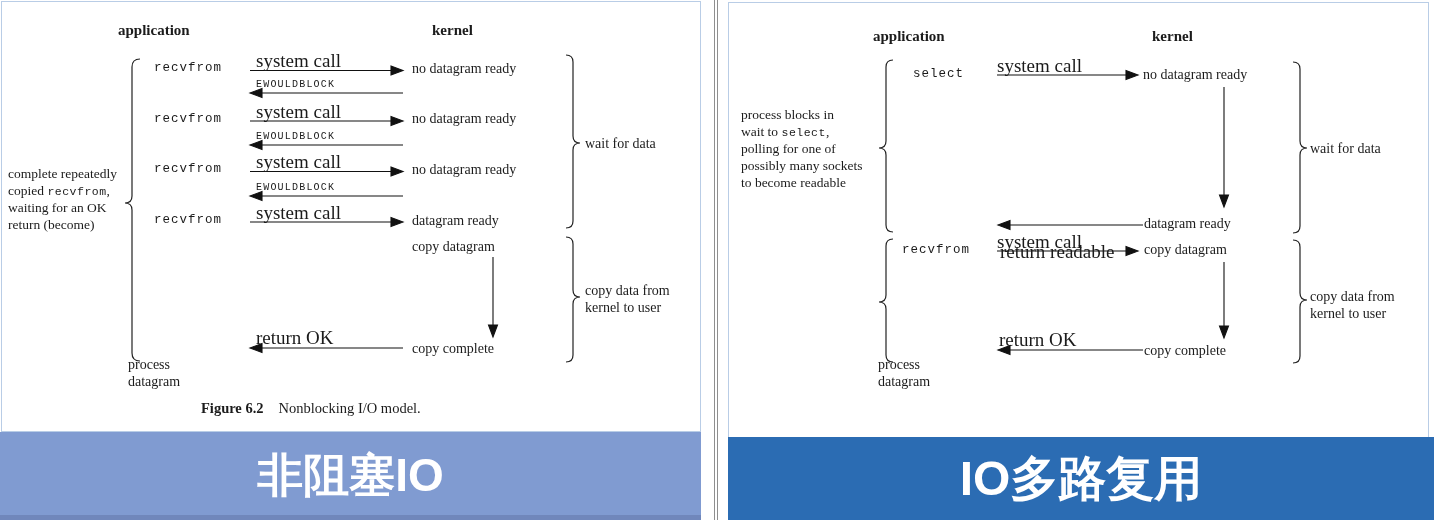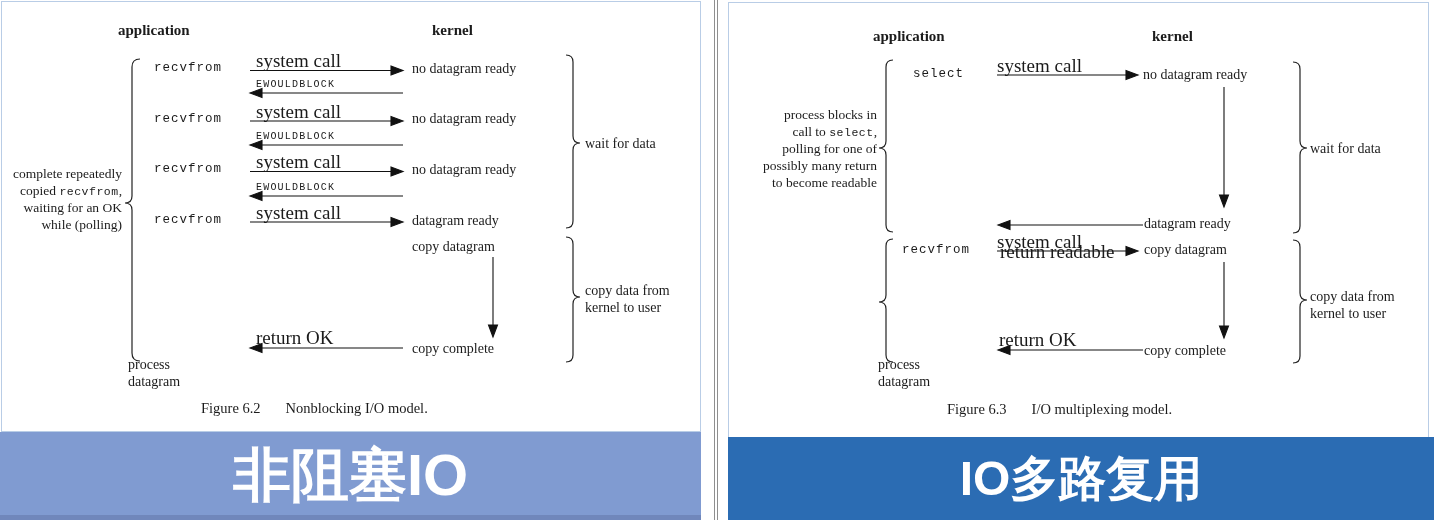--- a/index.html
+++ b/index.html
@@ -1,34 +1,34 @@
 <!DOCTYPE html>
 <html><head>
 <meta charset="utf-8">
 <style>
   html,body{margin:0;padding:0;background:#ffffff;}
   #stage{position:relative;width:1434px;height:520px;background:#ffffff;overflow:hidden;
          font-family:"Liberation Serif","DejaVu Serif",serif;color:#1b1b1b;}
   .panel{position:absolute;background:#ffffff;border:1px solid #b9cde6;}
   .abs{position:absolute;}
   .ctr{}
-  .rt{text-align:right;}
+  .rt{text-align:left;}
   .hdr{font-weight:bold;font-size:15px;}
   .lbl{font-size:14px;line-height:15px;}
   .arrlbl{font-size:19px;line-height:14px;}
   .mono{font-family:"Liberation Mono","DejaVu Sans Mono",monospace;font-size:12.5px;letter-spacing:1px;}
   .mono-sm{font-family:"Liberation Mono","DejaVu Sans Mono",monospace;font-size:10px;letter-spacing:1.2px;}
   .note{font-size:13.5px;line-height:16.6px;}
   .note .mono-sm{font-size:11.5px;letter-spacing:0.5px;}
   .caption{font-size:14.5px;}
-  .caption .fig{font-weight:normal;}
-  .caption .txt{margin-left:25px;}
+  .caption .fig{font-weight:bold;}
+  .caption .txt{margin-left:15px;}
   .banner{position:absolute;display:flex;align-items:center;justify-content:center;
           font-family:"Liberation Sans","DejaVu Sans",sans-serif;font-weight:bold;color:#ffffff;}
-  #banner-left{left:0;top:432;width:701px;height:88px;top:432px;font-size:58px;
+  #banner-left{left:0;top:432;width:701px;height:88px;top:432px;font-size:46px;
                box-shadow:inset 0 -5px 0 rgba(20,30,70,0.15);}
   #banner-right{left:728px;top:437px;width:706px;height:83px;font-size:48px;}
   .divline{position:absolute;top:0;width:1px;height:520px;background:#8f8f8f;}
   svg{position:absolute;left:0;top:0;pointer-events:none;}
 </style>
 </head>
 <body>
 
 <div id="stage">
 
@@ -115,21 +115,21 @@
   <div class="abs lbl" style="left:585px;top:136px;">wait for data</div>
   <div class="abs lbl" style="left:585px;top:282px;line-height:17px;">
     <div>copy data from</div>
     <div>kernel to user</div>
   </div>
 
   <div class="abs note rt" style="left:8px;top:166px;width:114px;">
     <div>complete repeatedly</div>
     <div><span>copied </span><span class="mono-sm">recvfrom</span><span>,</span></div>
     <div>waiting for an OK</div>
-    <div>while (polling)</div>
+    <div>return (become)</div>
   </div>
 
   <div class="abs lbl ctr" style="left:128px;top:356px;width:120px;line-height:17px;">
     <div>process</div>
     <div>datagram</div>
   </div>
 
   <div class="abs caption ctr" style="left:201px;top:400px;width:300px;">
     <span class="fig">Figure 6.2</span><span class="txt">Nonblocking I/O model.</span>
   </div>
@@ -151,32 +151,29 @@
   <div class="abs lbl ctr" style="left:1144px;top:343px;width:160px;">copy complete</div>
 
   <div class="abs lbl" style="left:1310px;top:141px;">wait for data</div>
   <div class="abs lbl" style="left:1310px;top:288px;line-height:17px;">
     <div>copy data from</div>
     <div>kernel to user</div>
   </div>
 
   <div class="abs note rt" style="left:741px;top:107px;width:136px;line-height:16.7px;">
     <div>process blocks in</div>
-    <div><span>call to </span><span class="mono-sm">select</span><span>,</span></div>
+    <div><span>wait to </span><span class="mono-sm">select</span><span>,</span></div>
     <div>polling for one of</div>
-    <div>possibly many return</div>
+    <div>possibly many sockets</div>
     <div>to become readable</div>
   </div>
 
 
   <div class="abs lbl ctr" style="left:878px;top:356px;width:120px;line-height:17px;">
     <div>process</div>
     <div>datagram</div>
   </div>
 
-  <div class="abs caption ctr" style="left:947px;top:401px;width:300px;">
-    <span class="fig">Figure 6.3</span><span class="txt">I/O multiplexing model.</span>
-  </div>
 
   <div id="banner-left" class="banner" style="background: rgb(128, 155, 209);">非阻塞IO</div>
   <div id="banner-right" class="banner" style="background: rgb(43, 108, 179);">IO多路复用</div>
 
 </div>
 
 </body></html>

